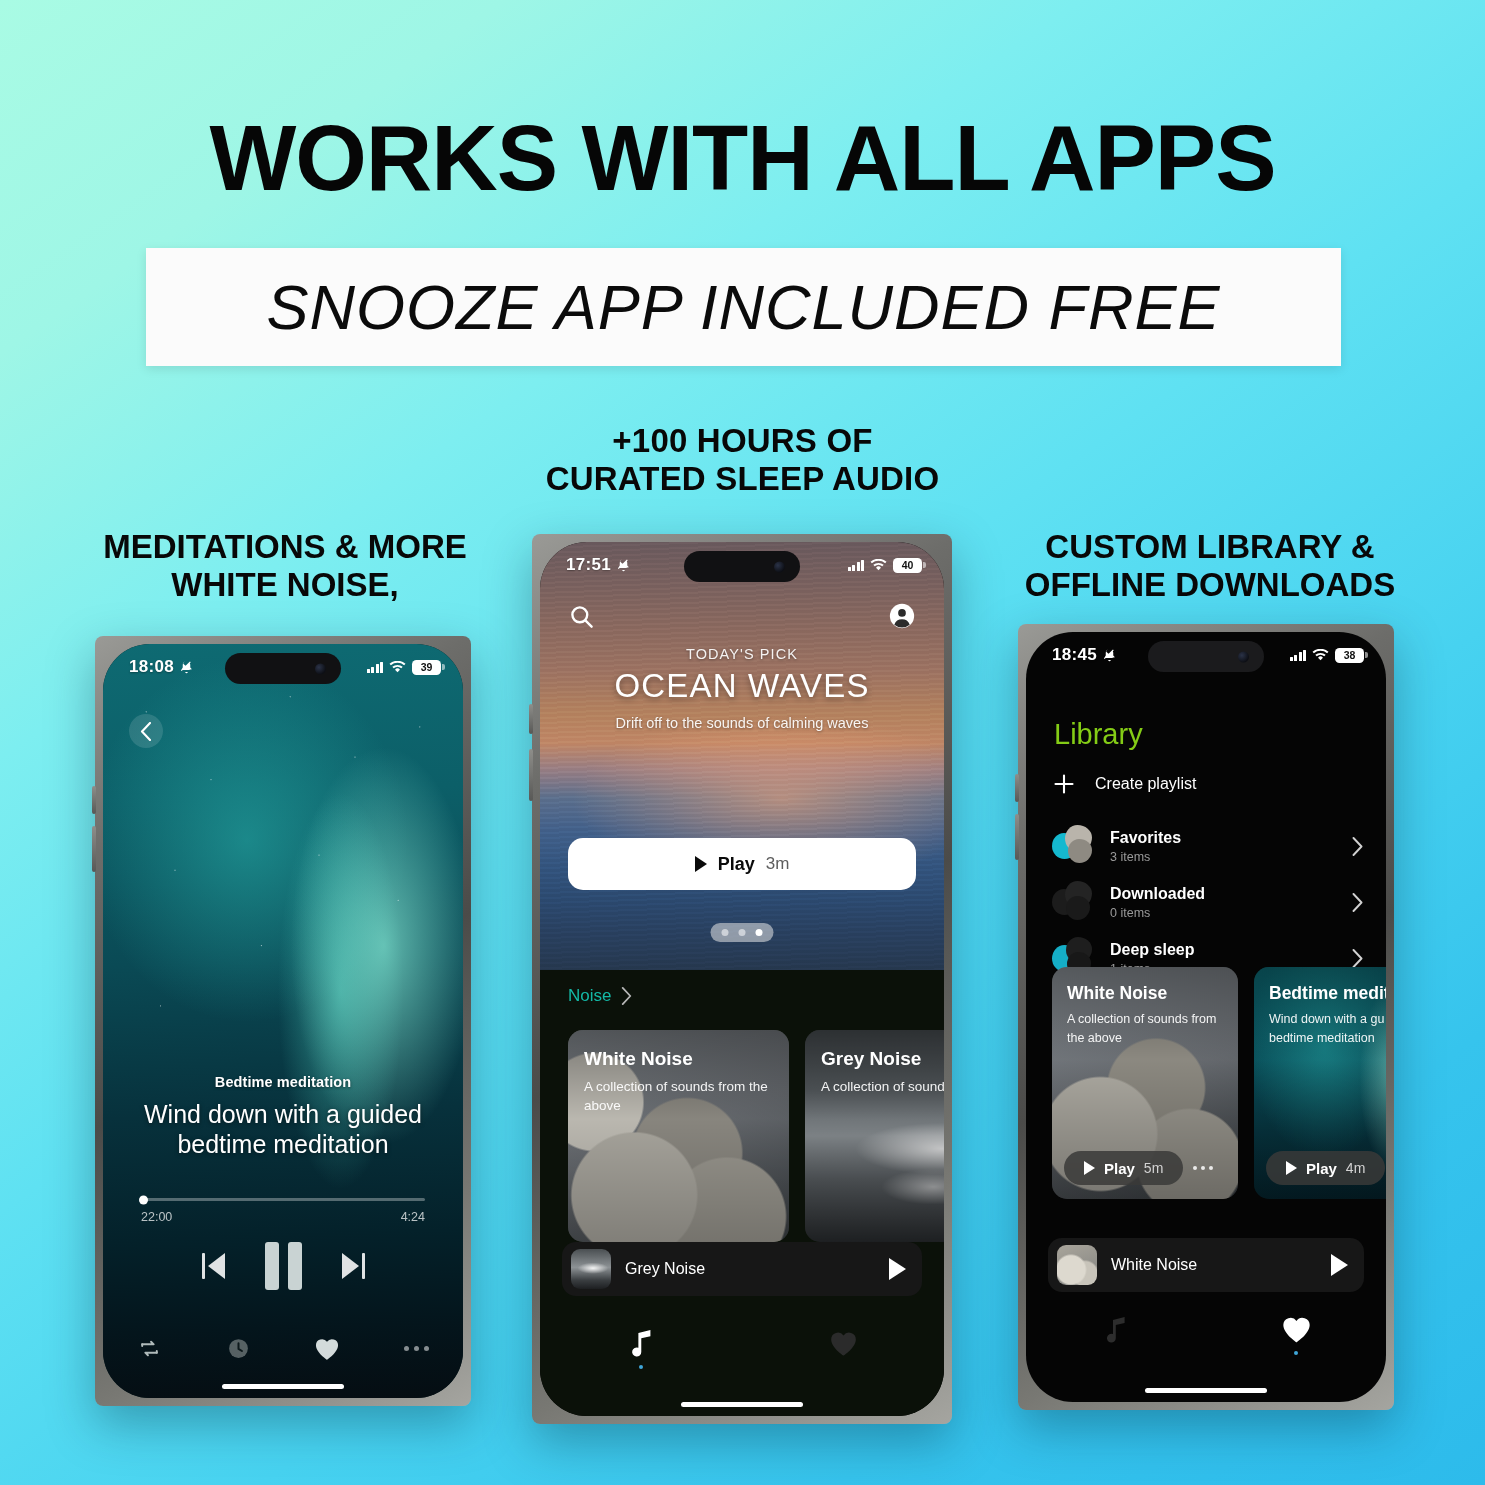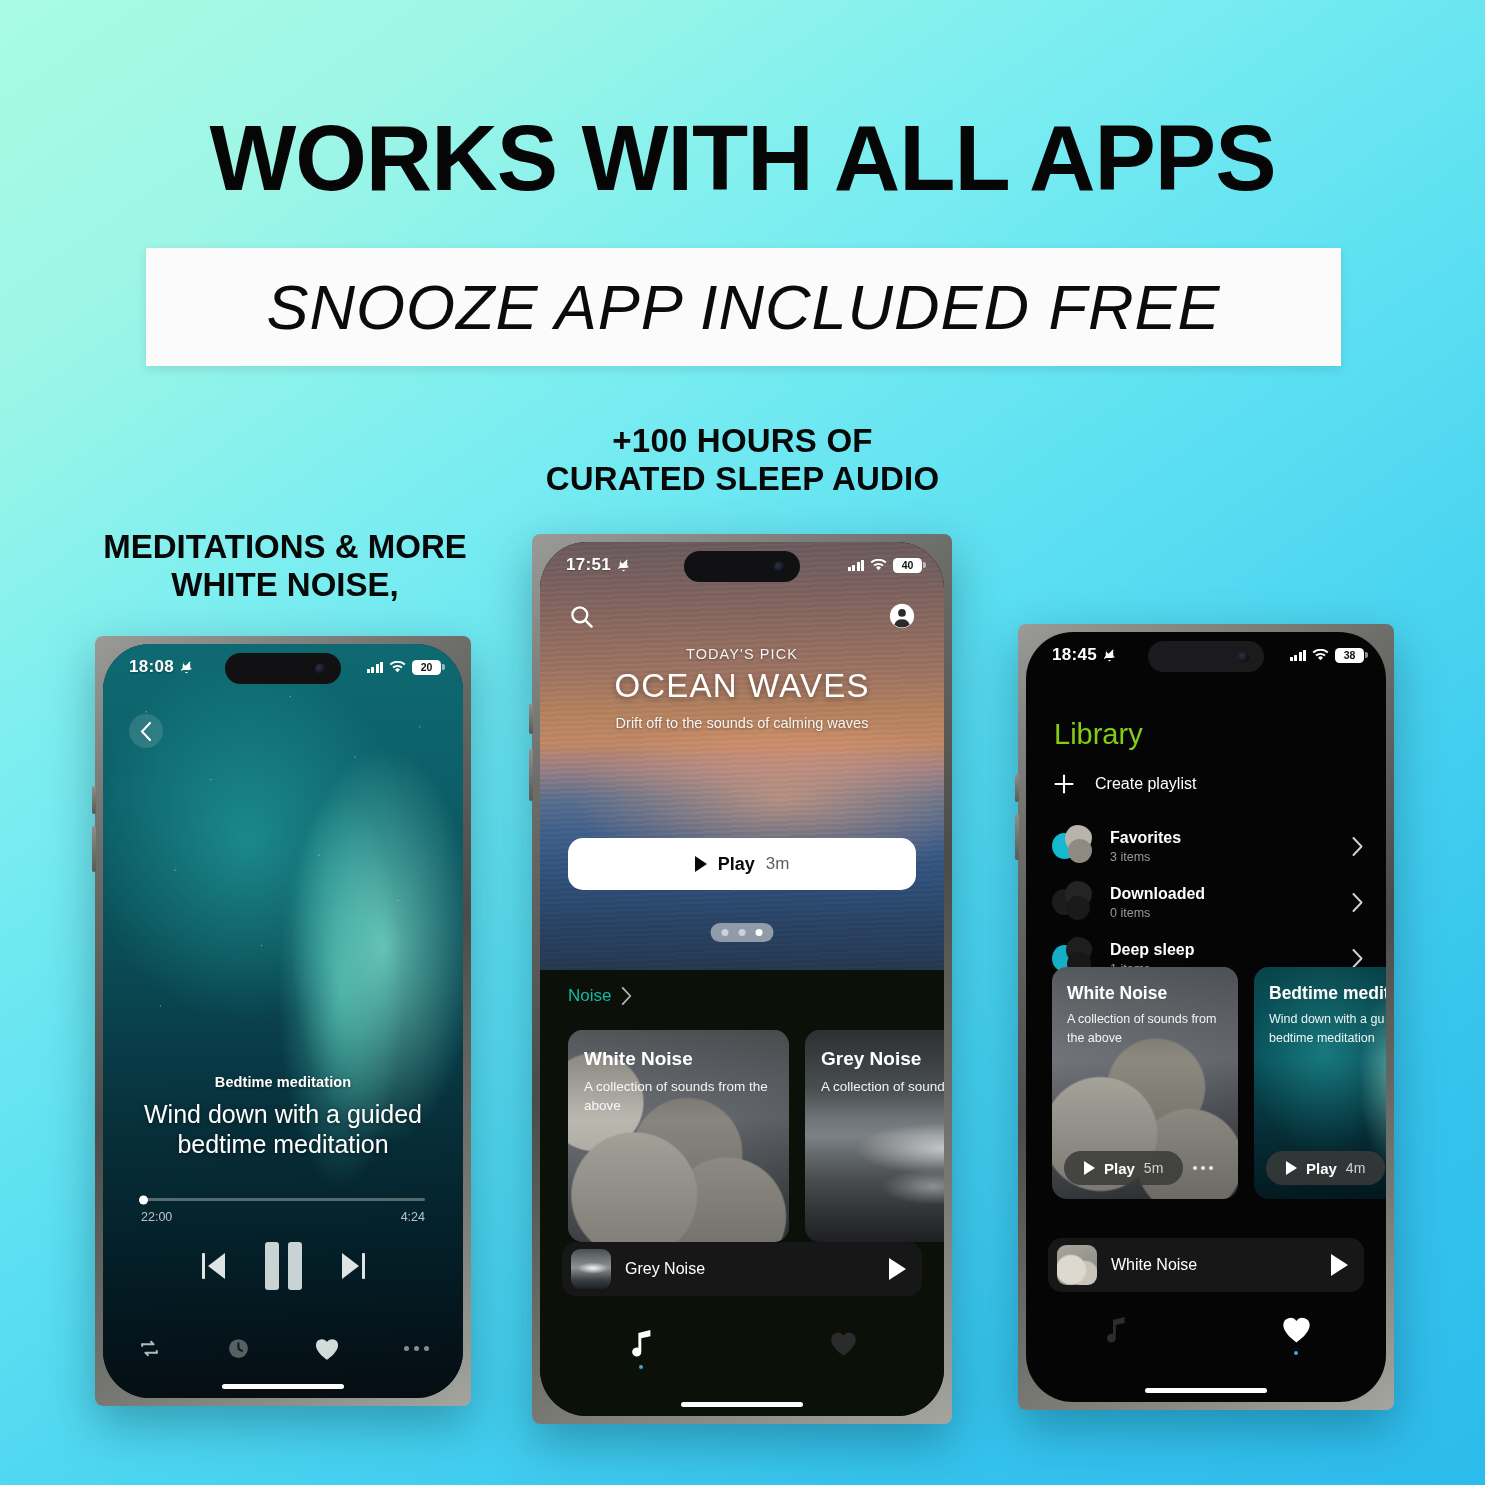--- a/index.html
+++ b/index.html
@@ -300,20 +300,24 @@
   </div>
 
   <div class="sub-center">
     <div>+100 HOURS OF</div>
     <div>CURATED SLEEP AUDIO</div>
   </div>
   <div class="sub-left">
     <div>MEDITATIONS &amp; MORE</div>
     <div>WHITE NOISE,</div>
   </div>
+  <div class="sub-right">
+    <div>CUSTOM LIBRARY &amp;</div>
+    <div>OFFLINE DOWNLOADS</div>
+  </div>
 
   <div class="phone" id="phone-left">
     <div class="side-btn" style="top:150px;height:28px"></div>
     <div class="side-btn" style="top:190px;height:46px"></div>
     <div class="inner">
       <div class="aurora"></div>
       <div class="stars"></div>
 
       <div class="island">
           <span class="cam"></span>
@@ -328,21 +332,21 @@
         <div class="sb-right">
           <span class="cell">
               <i></i>
               <i></i>
               <i></i>
               <i></i>
             </span>
           <svg width="17" height="13" viewBox="0 0 20 15">
             <path fill="#fff" d="M10 13.2 7.1 10a4 4 0 0 1 5.8 0zM3.9 6.6l1.6 1.8a7 7 0 0 1 9 0l1.6-1.8a9.6 9.6 0 0 0-12.2 0zM.6 3 2.2 4.8a12 12 0 0 1 15.6 0L19.4 3A14.6 14.6 0 0 0 .6 3z"></path>
           </svg>
-          <span class="batt">20</span>
+          <span class="batt">39</span>
         </div>
       </div>
 
       <div class="back-btn">
         <svg width="12" height="19" viewBox="0 0 12 19">
           <path d="M10 1 2 9.5 10 18" fill="none" stroke="#fff" stroke-width="2.1" stroke-linecap="round" stroke-linejoin="round"></path>
         </svg>
       </div>
 
       <div class="player-meta">

